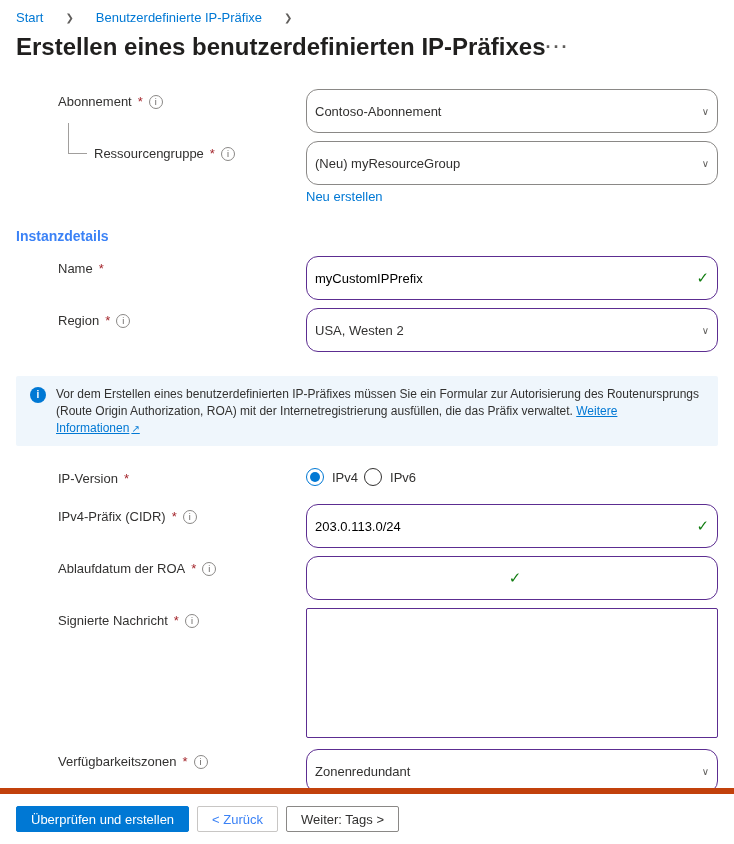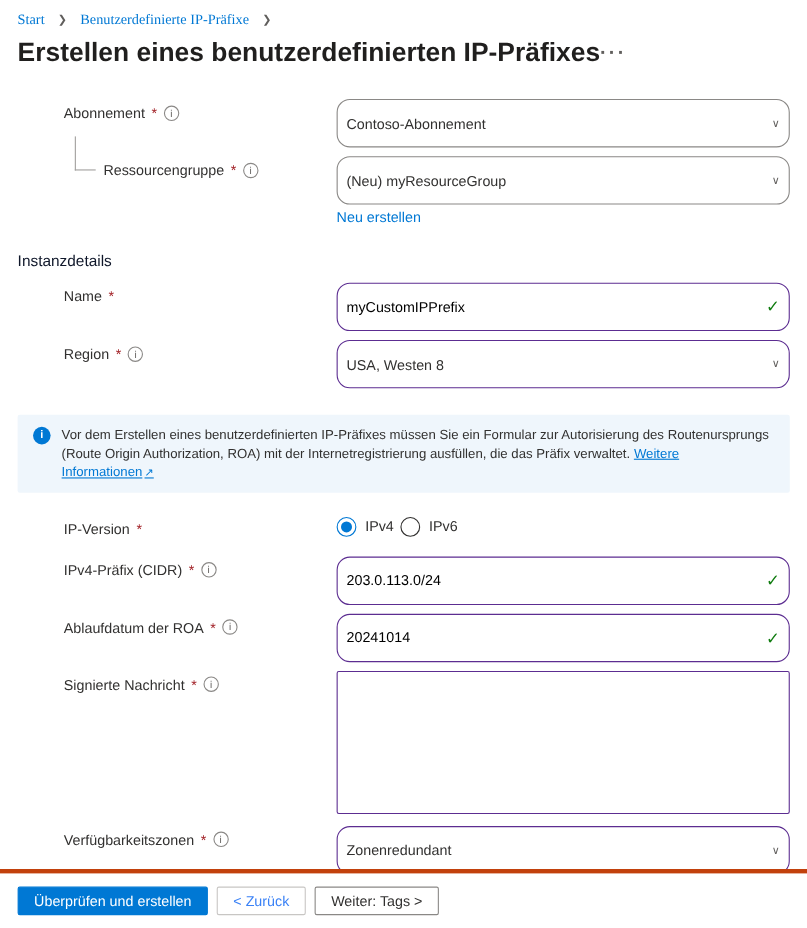--- a/index.html
+++ b/index.html
@@ -9,25 +9,24 @@
       color: #323130;
       background: #fff;
       width: 734px;
       height: 844px;
       position: relative;
       padding: 10px 16px 0 16px;
     }
     .breadcrumb {
       display: flex;
       align-items: center;
-      gap: 12px;
+      gap: 22px;
       font-size: 13px;
       margin-bottom: 8px;
       color: #0078d4;
-      font-family: Liberation Serif, serif;
     }
     .breadcrumb a { color: #0078d4; text-decoration: none; cursor: pointer; }
     .breadcrumb .chev { color: #605e5c; font-size: 10px; }
     h1.page-title {
       font-size: 24px;
       font-weight: 600;
       color: #201f1e;
       margin-bottom: 28px;
       display: flex;
       align-items: center;
@@ -97,21 +96,21 @@
       border: 1px solid #5c2d91;
       justify-content: center;
     }
     .input-ctrl input {
       border: none; outline: none; flex: 1; font-size: 13px; font-family: inherit; background: transparent;
     }
     .input-ctrl .checkmark {
       color: #107c10; font-size: 15px; margin-left: 6px;
     }
     .sublink { color: #0078d4; font-size: 13px; margin-top: 4px; display: inline-block; cursor: pointer; }
-    .section-header { font-size: 14px; font-weight: 400; margin: 24px 0 12px 0; color: #0f172a; }
+    .section-header { font-size: 14px; font-weight: 700; margin: 24px 0 12px 0; color: #3b82f6; }
     .info-banner {
       background: #eff6fc;
       border-radius: 2px;
       padding: 10px 14px;
       display: flex;
       gap: 10px;
       margin: 24px 0 20px 0;
       font-size: 12px;
       line-height: 1.4;
       color: #323130;
@@ -140,21 +139,21 @@
       font-size: 13px;
       padding: 6px 8px;
       outline: none;
       background: #fff;
     }
     .footer-bar {
       position: absolute;
       bottom: 0;
       left: 0;
       right: 0;
-      border-top: 4px solid #c2410c;
+      border-top: 6px solid #c2410c;
       padding: 12px 16px;
       display: flex;
       gap: 8px;
       background: #fff;
     }
     .btn {
       height: 26px;
       padding: 0 14px;
       font-size: 13px;
       font-family: inherit;
@@ -227,21 +226,21 @@
 </div>
 
 <div class="form-row" style="margin-top:8px;">
   <div class="label-col">
     <span>Region</span>
       <span class="req">*</span>
     <span class="info-icon">i</span>
   </div>
   <div class="field-col">
     <div class="select-ctrl validated">
-      <span>USA, Westen 8</span>
+      <span>USA, Westen 2</span>
       <span class="chev-down">∨</span>
     </div>
   </div>
 </div>
 
 <div class="info-banner">
   <div class="icon">i</div>
   <div>
     <span>Vor dem Erstellen eines benutzerdefinierten IP-Präfixes müssen Sie ein Formular zur Autorisierung des Routenursprungs (Route Origin Authorization, ROA) mit der Internetregistrierung ausfüllen, die das Präfix verwaltet. </span>
     <a><span>Weitere Informationen</span><span class="ext-icon">↗</span></a>
@@ -282,21 +281,20 @@
 </div>
 
 <div class="form-row" style="margin-top:8px;">
   <div class="label-col">
     <span>Ablaufdatum der ROA</span>
       <span class="req">*</span>
     <span class="info-icon">i</span>
   </div>
   <div class="field-col">
     <div class="input-ctrl validated">
-      <input value="20241014" style="">
       <span class="checkmark">✓</span>
     </div>
   </div>
 </div>
 
 <div class="form-row" style="margin-top:8px;">
   <div class="label-col">
     <span>Signierte Nachricht</span>
       <span class="req">*</span>
     <span class="info-icon">i</span>

